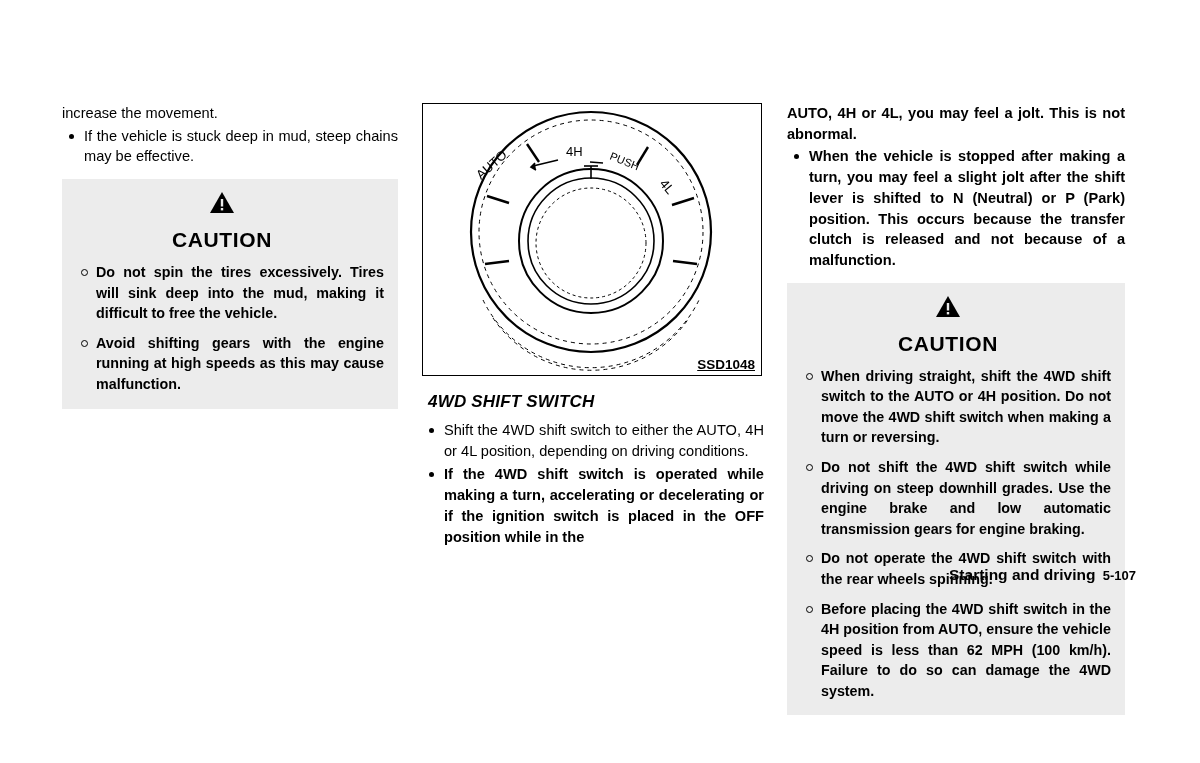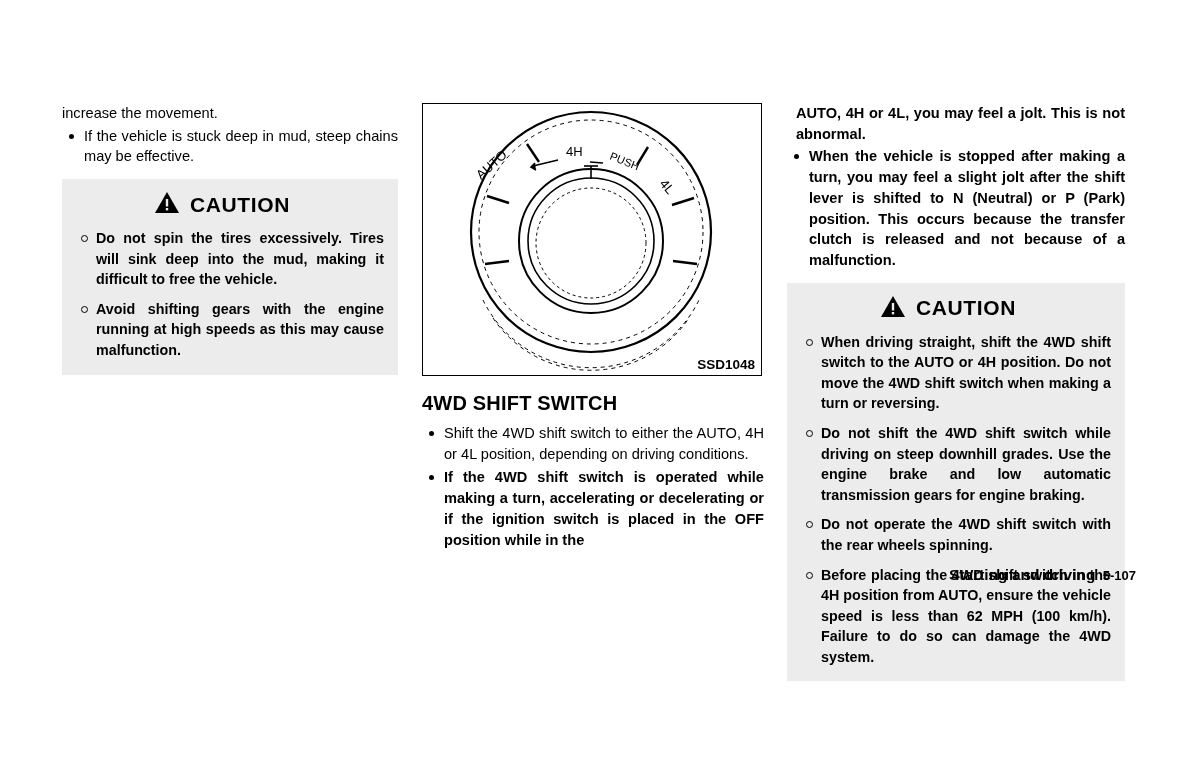--- a/index.html
+++ b/index.html
@@ -68,23 +68,24 @@
 
   
   .caution-box {
     background: #ececec;
     margin-top: 12px;
     padding: 0 0 14px 0;
   }
   .caution-head {
     display: flex;
     align-items: center;
-    justify-content: center;
+    justify-content: flex-start;
     gap: 10px;
     padding: 12px 16px 10px 0;
+    flex-direction: column;
   }
   .caution-title {
     font-size: 21px;
     font-weight: bold;
     letter-spacing: 0.6px;
   }
   .warn-icon { display: block; }
   .caution-box ul.bullets {
     padding: 0 14px 0 10px;
   }
@@ -114,28 +115,30 @@
     position: relative;
     box-sizing: border-box;
     background: #fff;
   }
   .fig-id {
     position: absolute;
     right: 6px;
     bottom: 3px;
     font-size: 13.5px;
     font-weight: bold;
+    text-decoration: underline;
   }
   .fig-svg { position: absolute; left: 0; top: 0; }
 
   
   .sec-head {
-    font-size: 20px;
-    margin: 16px 0 8px 0;
+    font-size: 17px;
+    margin: 16px 0 8px 6px;
     letter-spacing: 0.2px;
+    font-style: italic;
   }
 
   
   .footer {
     position: absolute;
     right: 64px;
     bottom: 26px;
     font-size: 15.5px;
     font-weight: bold;
     white-space: nowrap;
@@ -218,21 +221,21 @@
     <h2 class="sec-head">4WD SHIFT SWITCH</h2>
 
     <ul class="bullets">
       <li>Shift the 4WD shift switch to either the AUTO, 4H or 4L position, depending on driving conditions.</li>
       <li class="bold">If the 4WD shift switch is operated while making a turn, accelerating or decelerating or if the ignition switch is placed in the OFF position while in the</li>
     </ul>
   </div>
 
   <div class="col col-right">
 
-    <p class="para" style="font-weight:bold;margin-left:9px;">AUTO, 4H or 4L, you may feel a jolt. This is not abnormal.</p>
+    <p class="para" style="font-weight:bold;">AUTO, 4H or 4L, you may feel a jolt. This is not abnormal.</p>
 
     <ul class="bullets">
       <li class="bold">When the vehicle is stopped after making a turn, you may feel a slight jolt after the shift lever is shifted to N (Neutral) or P (Park) position. This occurs because the transfer clutch is released and not because of a malfunction.</li>
     </ul>
 
     <div class="caution-box">
       <div class="caution-head">
         <span class="warn-icon">
           <svg width="26" height="23" viewBox="0 0 26 23">
             <path d="M13 1 L25 22 L1 22 Z" fill="#000"></path>

